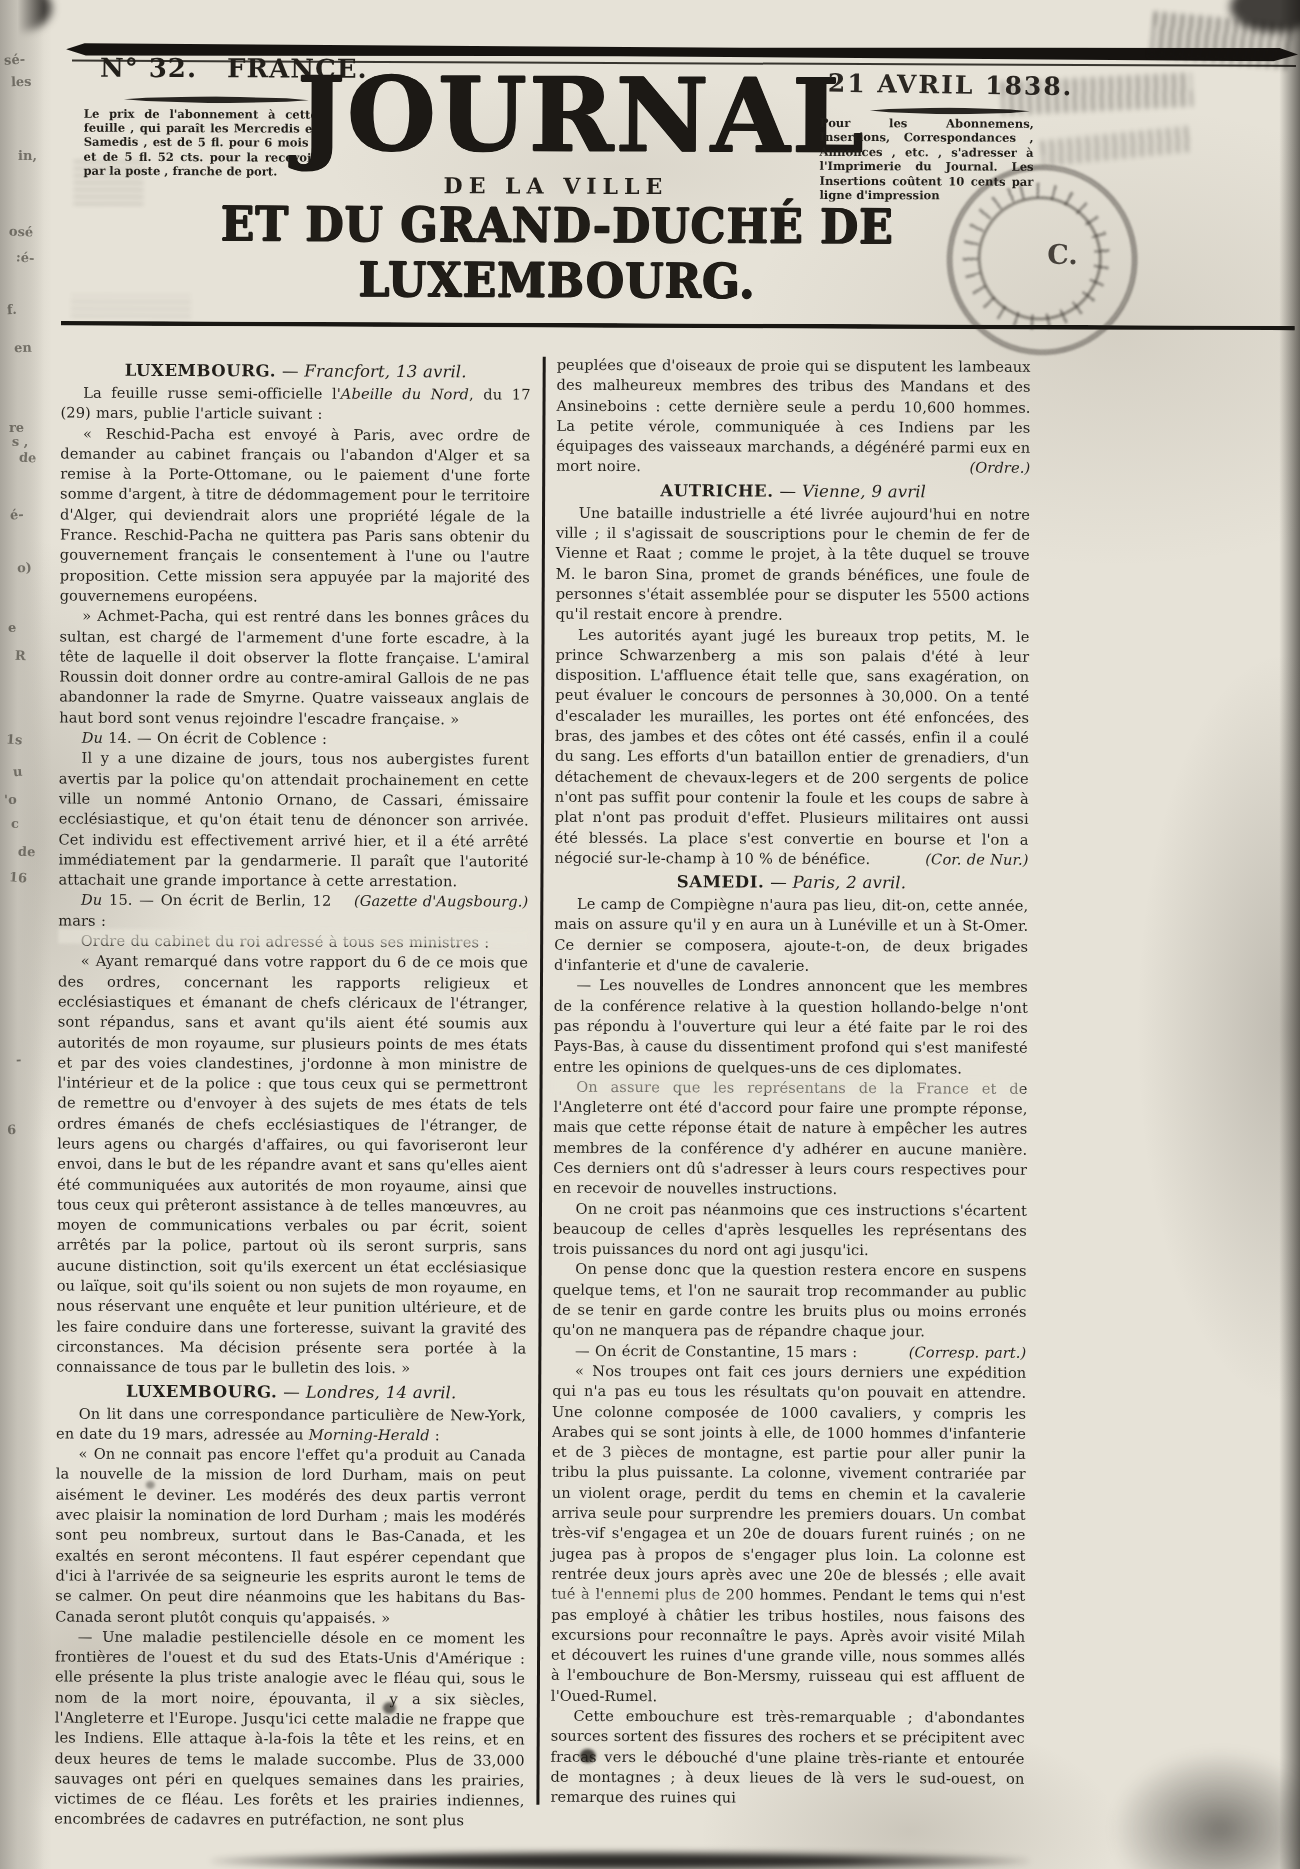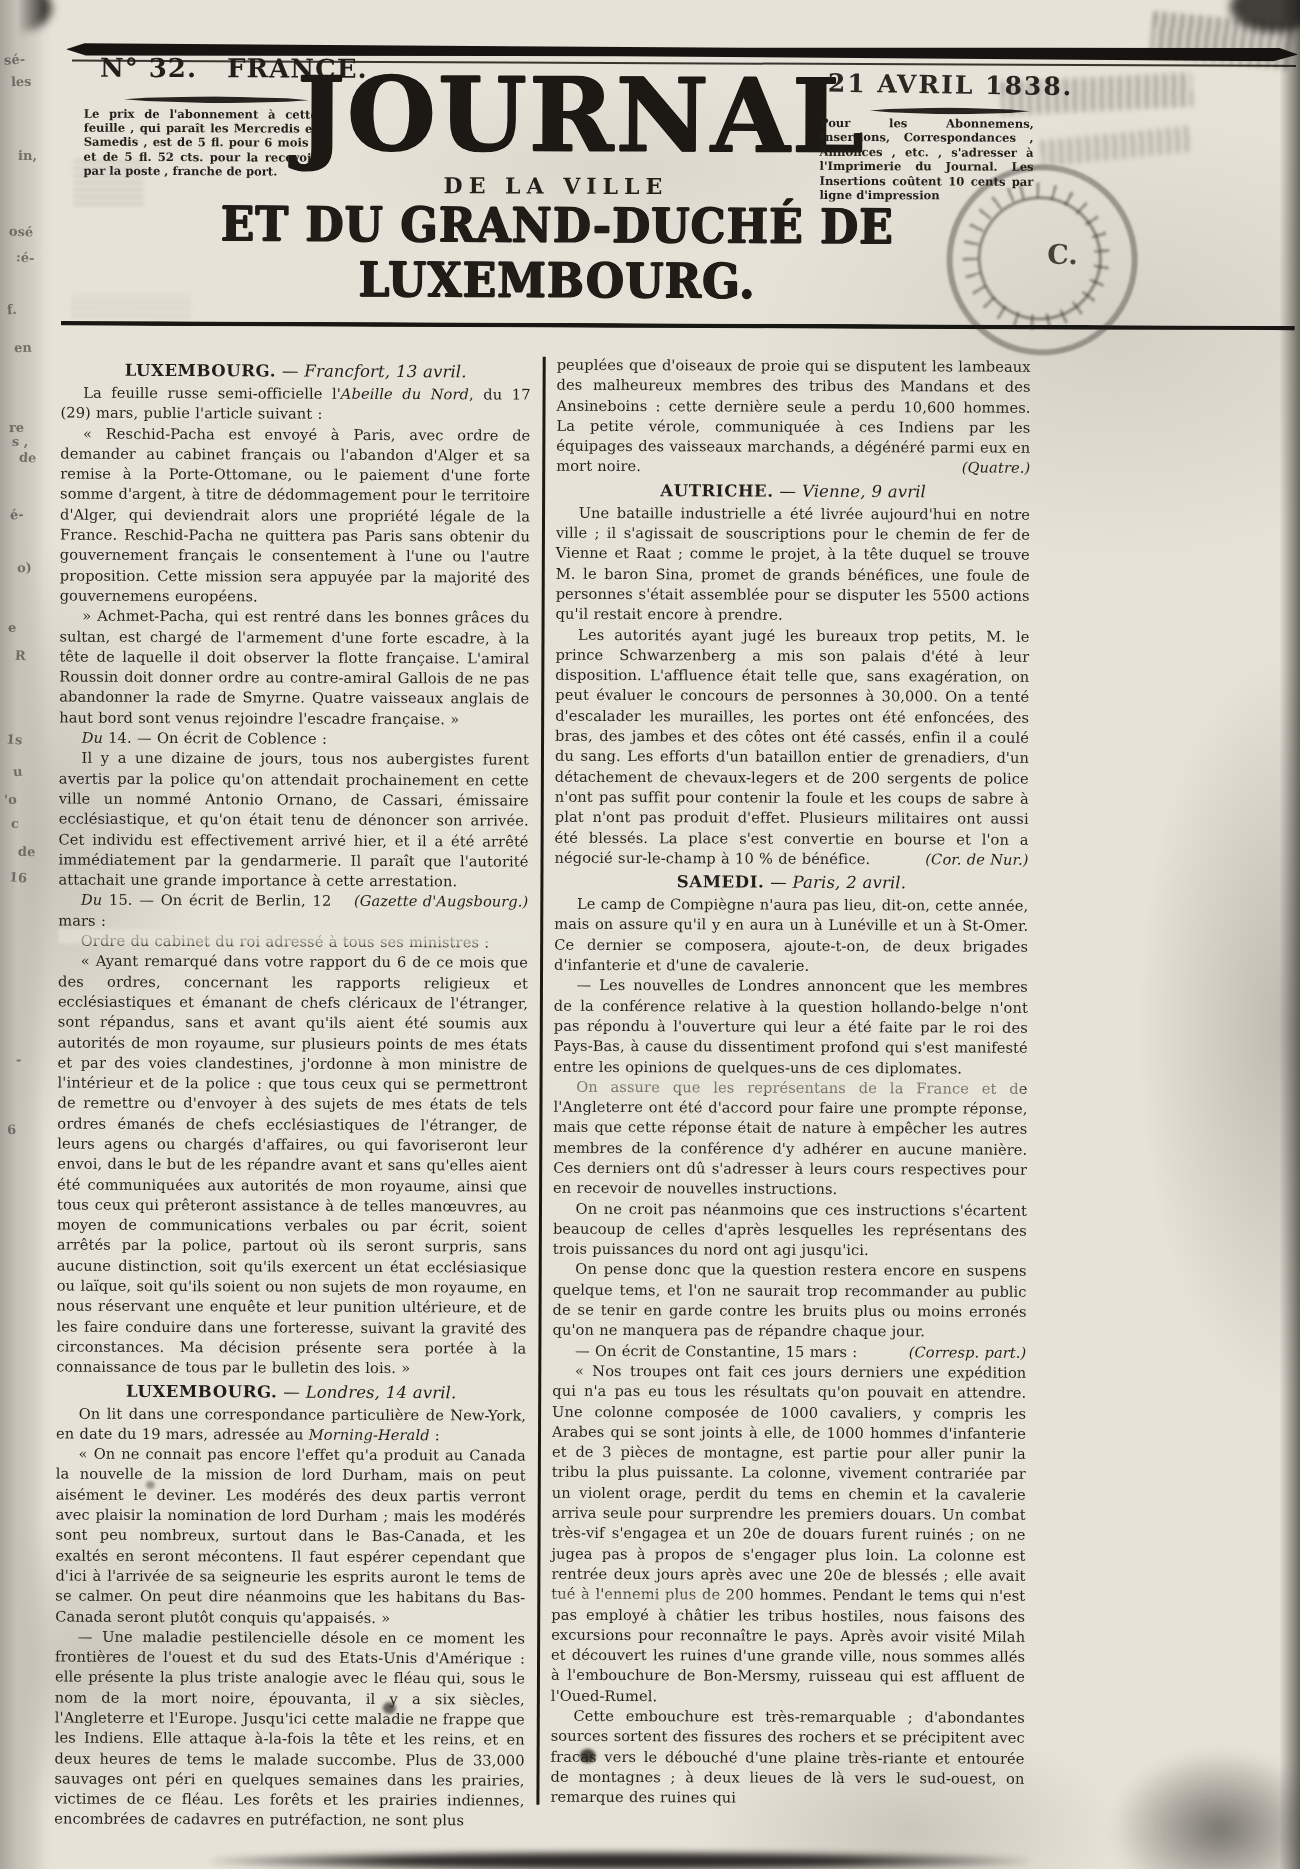--- a/index.html
+++ b/index.html
@@ -133,21 +133,21 @@
           <p class="para"><em>Du</em> 15. — On écrit de Berlin, 12 mars :</p>
           <p class="para">Ordre du cabinet du roi adressé à tous ses ministres :</p>
           <p class="para">« Ayant remarqué dans votre rapport du 6 de ce mois que des ordres, concernant les rapports religieux et ecclésiastiques et émanant de chefs cléricaux de l'étranger, sont répandus, sans et avant qu'ils aient été soumis aux autorités de mon royaume, sur plusieurs points de mes états et par des voies clandestines, j'ordonne à mon ministre de l'intérieur et de la police : que tous ceux qui se permettront de remettre ou d'envoyer à des sujets de mes états de tels ordres émanés de chefs ecclésiastiques de l'étranger, de leurs agens ou chargés d'affaires, ou qui favoriseront leur envoi, dans le but de les répandre avant et sans qu'elles aient été communiquées aux autorités de mon royaume, ainsi que tous ceux qui prêteront assistance à de telles manœuvres, au moyen de communications verbales ou par écrit, soient arrêtés par la police, partout où ils seront surpris, sans aucune distinction, soit qu'ils exercent un état ecclésiasique ou laïque, soit qu'ils soient ou non sujets de mon royaume, en nous réservant une enquête et leur punition ultérieure, et de les faire conduire dans une forteresse, suivant la gravité des circonstances. Ma décision présente sera portée à la connaissance de tous par le bulletin des lois. »</p>
           <h2 class="sec"><span class="sec-name">LUXEMBOURG.</span><span class="sec-sep"> — </span><span class="sec-place">Londres, 14 avril.</span></h2>
           <p class="para">On lit dans une correspondance particulière de New-York, en date du 19 mars, adressée au <em>Morning-Herald</em> :</p>
           <p class="para">« On ne connait pas encore l'effet qu'a produit au Canada la nouvelle de la mission de lord Durham, mais on peut aisément le deviner. Les modérés des deux partis verront avec plaisir la nomination de lord Durham ; mais les modérés sont peu nombreux, surtout dans le Bas-Canada, et les exaltés en seront mécontens. Il faut espérer cependant que d'ici à l'arrivée de sa seigneurie les esprits auront le tems de se calmer. On peut dire néanmoins que les habitans du Bas-Canada seront plutôt conquis qu'appaisés. »</p>
           <p class="para">— Une maladie pestilencielle désole en ce moment les frontières de l'ouest et du sud des Etats-Unis d'Amérique : elle présente la plus triste analogie avec le fléau qui, sous le nom de la mort noire, épouvanta, il y a six siècles, l'Angleterre et l'Europe. Jusqu'ici cette maladie ne frappe que les Indiens. Elle attaque à-la-fois la tête et les reins, et en deux heures de tems le malade succombe. Plus de 33,000 sauvages ont péri en quelques semaines dans les prairies, victimes de ce fléau. Les forêts et les prairies indiennes, encombrées de cadavres en putréfaction, ne sont plus</p>
         </section>
       <div class="col-divider"></div>
       <section class="col col-right" id="col-right">
-          <p class="para noindent">peuplées que d'oiseaux de proie qui se disputent les lambeaux des malheureux membres des tribus des Mandans et des Ansineboins : cette dernière seule a perdu 10,600 hommes. La petite vérole, communiquée à ces Indiens par les équipages des vaisseaux marchands, a dégénéré parmi eux en mort noire.<span class="attribution">(Quatre.)</span></p>
+          <p class="para noindent">peuplées que d'oiseaux de proie qui se disputent les lambeaux des malheureux membres des tribus des Mandans et des Ansineboins : cette dernière seule a perdu 10,600 hommes. La petite vérole, communiquée à ces Indiens par les équipages des vaisseaux marchands, a dégénéré parmi eux en mort noire.<span class="attribution">(Ordre.)</span></p>
           <h2 class="sec"><span class="sec-name">AUTRICHE.</span><span class="sec-sep"> — </span><span class="sec-place">Vienne, 9 avril</span></h2>
           <p class="para">Une bataille industrielle a été livrée aujourd'hui en notre ville ; il s'agissait de souscriptions pour le chemin de fer de Vienne et Raat ; comme le projet, à la tête duquel se trouve M. le baron Sina, promet de grands bénéfices, une foule de personnes s'était assemblée pour se disputer les 5500 actions qu'il restait encore à prendre.</p>
           <p class="para">Les autorités ayant jugé les bureaux trop petits, M. le prince Schwarzenberg a mis son palais d'été à leur disposition. L'affluence était telle que, sans exagération, on peut évaluer le concours de personnes à 30,000. On a tenté d'escalader les murailles, les portes ont été enfoncées, des bras, des jambes et des côtes ont été cassés, enfin il a coulé du sang. Les efforts d'un bataillon entier de grenadiers, d'un détachement de chevaux-legers et de 200 sergents de police n'ont pas suffit pour contenir la foule et les coups de sabre à plat n'ont pas produit d'effet. Plusieurs militaires ont aussi été blessés. La place s'est convertie en bourse et l'on a négocié sur-le-champ à 10 % de bénéfice.<span class="attribution">(Cor. de Nur.)</span></p>
           <h2 class="sec"><span class="sec-name">SAMEDI.</span><span class="sec-sep"> — </span><span class="sec-place">Paris, 2 avril.</span></h2>
           <p class="para">Le camp de Compiègne n'aura pas lieu, dit-on, cette année, mais on assure qu'il y en aura un à Lunéville et un à St-Omer. Ce dernier se composera, ajoute-t-on, de deux brigades d'infanterie et d'une de cavalerie.</p>
           <p class="para">— Les nouvelles de Londres annoncent que les membres de la conférence relative à la question hollando-belge n'ont pas répondu à l'ouverture qui leur a été faite par le roi des Pays-Bas, à cause du dissentiment profond qui s'est manifesté entre les opinions de quelques-uns de ces diplomates.</p>
           <p class="para">On assure que les représentans de la France et de l'Angleterre ont été d'accord pour faire une prompte réponse, mais que cette réponse était de nature à empêcher les autres membres de la conférence d'y adhérer en aucune manière. Ces derniers ont dû s'adresser à leurs cours respectives pour en recevoir de nouvelles instructions.</p>
           <p class="para">On ne croit pas néanmoins que ces instructions s'écartent beaucoup de celles d'après lesquelles les représentans des trois puissances du nord ont agi jusqu'ici.</p>
           <p class="para">On pense donc que la question restera encore en suspens quelque tems, et l'on ne saurait trop recommander au public de se tenir en garde contre les bruits plus ou moins erronés qu'on ne manquera pas de répandre chaque jour.<span class="attribution">(Corresp. part.)</span></p>
           <p class="para">— On écrit de Constantine, 15 mars :</p>

